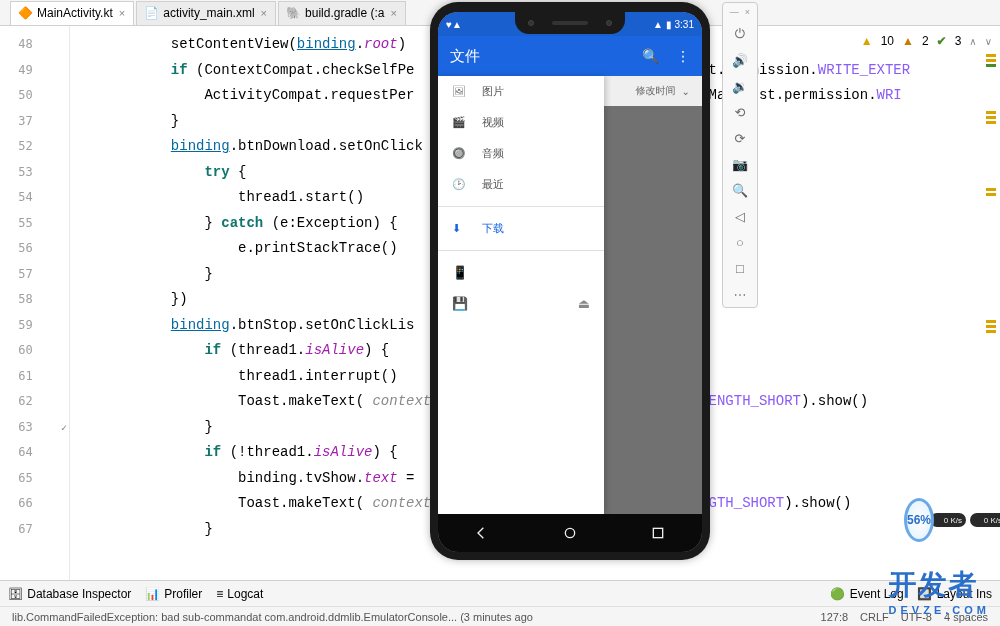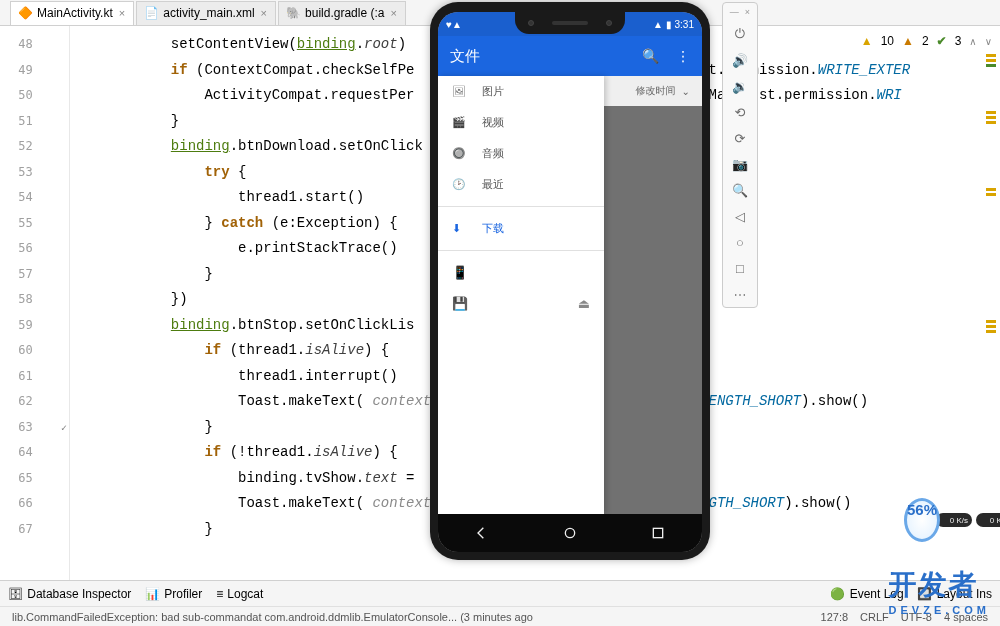--- a/index.html
+++ b/index.html
@@ -12,25 +12,25 @@
 .warnings { position: absolute; right: 8px; top: 34px; display: flex; gap: 8px; align-items: center; font-size: 12px; }
 .warn-y { color: #d9a400; font-weight: bold; }
 .warn-g { color: #4a8a2a; font-weight: bold; }
 .chev { color: #888; font-size: 10px; }
 .editor-area { display: flex; height: calc(100% - 26px - 26px - 20px); }
 .gutter { width: 70px; background: #fff; border-right: 1px solid #e8e8e8; padding-top: 6px; }
 .gutter .ln { height: 25.5px; text-align: center; padding-right: 18px; color: #a0a0a0; font-family: Consolas, monospace; font-size: 12px; line-height: 25.5px; position: relative; }
 .gutter .ln .check { position: absolute; right: 2px; color: #888; font-size: 10px; }
 .code { flex: 1; font-family: Consolas, "Courier New", monospace; font-size: 14px; padding-top: 6px; line-height: 25.5px; white-space: pre; color: #000; position: relative; }
 .code-line { height: 25.5px; position: relative; }
-.kw { color: #a16207; font-weight: bold; }
-.ident { color: #4d7c0f; text-decoration: underline; }
-.prop { color: #404040; font-style: italic; }
+.kw { color: #0f766e; font-weight: bold; }
+.ident { color: #0369a1; text-decoration: underline; }
+.prop { color: #a21caf; font-style: italic; }
 .param { color: #8a8a8a; font-style: italic; }
-.const { color: #0369a1; font-style: italic; }
+.const { color: #8b5cf6; }
 .right-strip { position: absolute; right: 0; top: 52px; width: 18px; height: 520px; }
 .marker { width: 10px; height: 3px; background: #d9a400; margin: 2px auto; }
 .marker.y { background: #d9a400; }
 .marker.g { background: #4a8a2a; }
 .bottom-bar { height: 26px; border-top: 1px solid #d0d0d0; display: flex; align-items: center; background: #f5f5f5; padding: 0 8px; font-size: 12px; gap: 14px; }
 .bottom-bar .spacer { flex: 1; }
 .bb-item { display: flex; align-items: center; gap: 4px; cursor: pointer; }
 .status-line { height: 20px; background: #f5f5f5; border-top: 1px solid #e0e0e0; font-size: 11px; display: flex; align-items: center; padding: 0 6px; color: #555; }
 .status-line .sp { flex: 1; }
 .status-line span { margin: 0 6px; }
@@ -60,21 +60,21 @@
 .nav-btn { width: 16px; height: 16px; }
 .overlay { position: absolute; top: 94px; left: 166px; right: 0; bottom: 38px; background: rgba(80,80,80,0.55); }
 
 
 .emu-toolbar { position: absolute; left: 722px; top: 2px; width: 36px; border: 1px solid #ccc; background: #f8f8f8; z-index: 40; border-radius: 4px; }
 .emu-toolbar .row { height: 26px; display: flex; align-items: center; justify-content: center; color: #6a6a6a; cursor: pointer; }
 .emu-toolbar .row.header { height: 18px; font-size: 9px; color: #999; gap: 6px; }
 .watermark { position: absolute; right: 10px; bottom: 10px; font-size: 28px; color: #2a6fc9; font-weight: bold; letter-spacing: 2px; z-index: 30; font-family: Liberation Sans, sans-serif; margin-left: 14px; }
 .watermark .sub { font-size: 11px; letter-spacing: 4px; display: block; text-align: center; color: #2a6fc9; }
 .perf { position: absolute; right: 16px; bottom: 80px; width: 80px; height: 52px; z-index: 30; display: flex; align-items: center; }
-.perf .circle { width: 44px; height: 44px; border-radius: 50%; background: radial-gradient(#fff,#e0f0ff); border: 3px solid #6aa8e8; display: flex; align-items: flex-start; justify-content: center; font-size: 15px; color: #2a6fc9; font-weight: bold; position: relative; }
+.perf .circle { width: 44px; height: 44px; border-radius: 50%; background: radial-gradient(#fff,#e0f0ff); border: 3px solid #6aa8e8; display: flex; align-items: center; justify-content: center; font-size: 12px; color: #2a6fc9; font-weight: bold; position: relative; }
 .perf .bars { display: flex; flex-direction: row; gap: 4px; margin-left: -4px; }
 .perf .bar { width: 36px; height: 14px; background: #2a2a2a; border-radius: 8px; color: #eee; font-size: 8px; display: flex; align-items: center; justify-content: flex-end; padding-right: 4px; }
 </style>
 </head>
 <body>
 
 <div class="tabs">
   <div class="tab">
     <span class="tab-icon">🔶</span>
     <span>MainActivity.kt</span>
@@ -101,21 +101,21 @@
     <span>3</span>
   <span class="chev">∧</span>
   <span class="chev">∨</span>
 </div>
 
 <div class="editor-area">
   <div class="gutter" id="gutter">
       <div class="ln">48</div>
       <div class="ln">49</div>
       <div class="ln">50</div>
-      <div class="ln">51</div>
+      <div class="ln">37</div>
       <div class="ln">52</div>
       <div class="ln">53</div>
       <div class="ln">54</div>
       <div class="ln">55</div>
       <div class="ln">56</div>
       <div class="ln">57</div>
       <div class="ln">58</div>
       <div class="ln">59</div>
       <div class="ln">60</div>
       <div class="ln">61</div>

